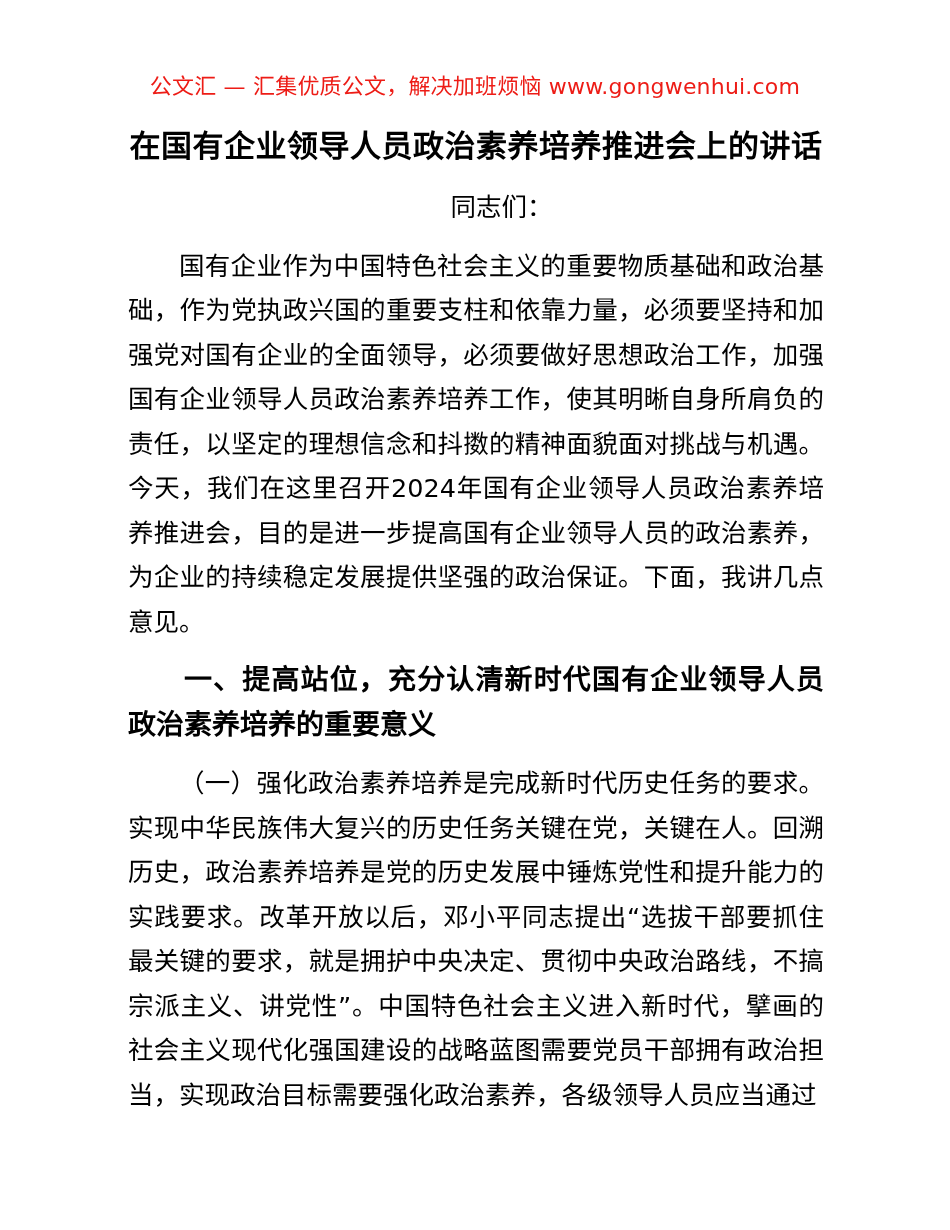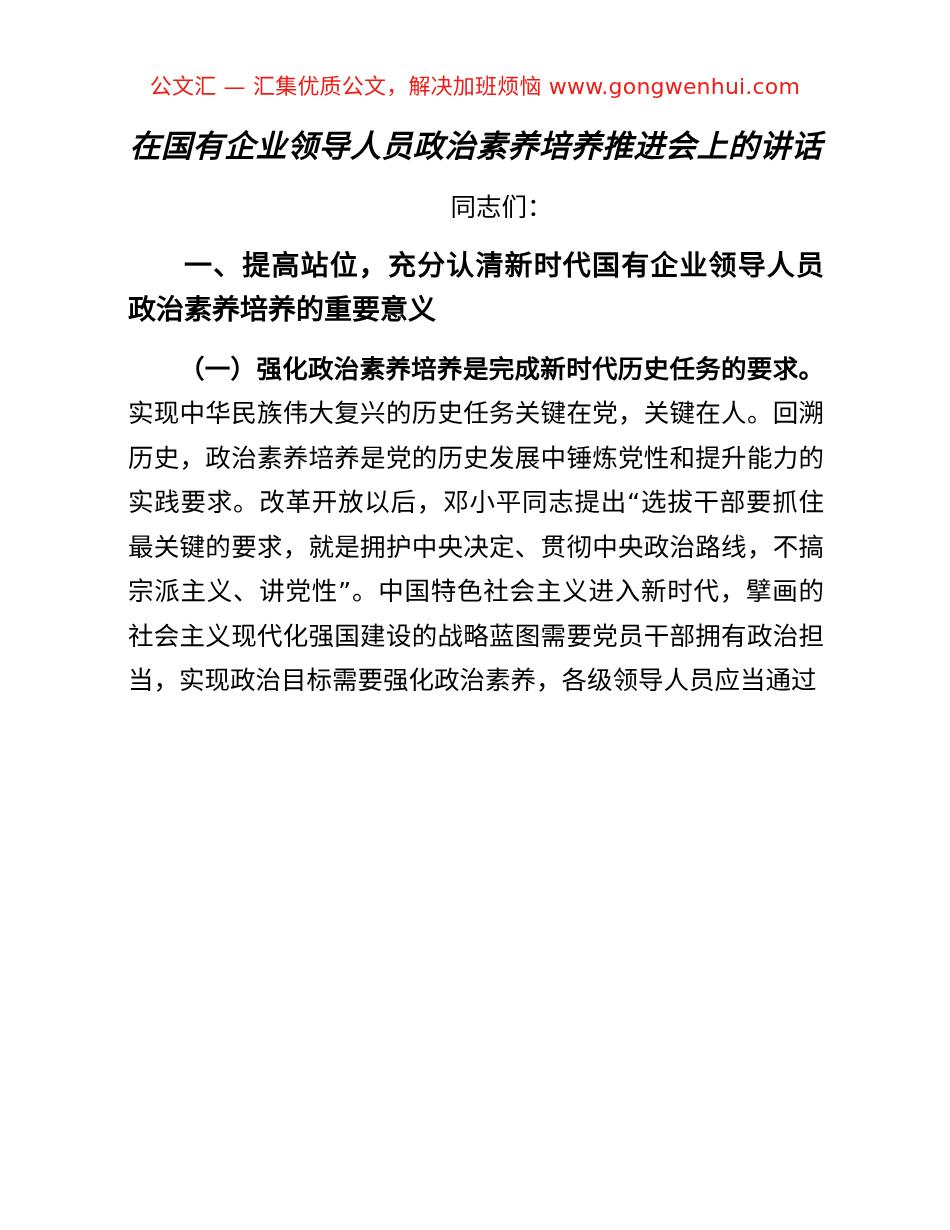--- a/index.html
+++ b/index.html
@@ -46,21 +46,20 @@
   }
 
   .doc-title {
     font-size: 31px;
     line-height: 45px;
     font-weight: bold;
     text-align: center;
     margin: 0 0 16px 0;
     letter-spacing: 0.5px;
     word-break: break-all;
-    font-style: italic;
   }
 
   p.para {
     font-size: 25.5px;
     line-height: 44.5px;
     margin: 0 0 4px 0;
     text-align: justify;
     text-justify: inter-ideograph;
     text-indent: 2em;
     word-break: break-all;
@@ -74,21 +73,21 @@
     margin: 14px 0 4px 0;
     text-align: justify;
     text-justify: inter-ideograph;
     text-indent: 2em;
     word-break: break-all;
   }
 
   p.para.spaced-top { margin-top: 14px; }
 
   .lead {
-    font-weight: bold;
+    font-weight: normal;
   }
 
   
   p.salutation {
     font-size: 25.5px;
     line-height: 44.5px;
     margin: 0 0 4px 0;
     text-indent: 2em;
     text-align: center;
   }
@@ -101,19 +100,20 @@
   <div class="site-banner">
     <span class="bn-seg">公文汇 — 汇集优质公文，解决加班烦恼 www.gongwenhui.com</span>
   </div>
 
   <div class="doc">
 
     <h1 class="doc-title">在国有企业领导人员政治素养培养推进会上的讲话</h1>
 
     <p class="salutation">同志们：</p>
 
+    <p class="para spaced-top">国有企业作为中国特色社会主义的重要物质基础和政治基础，作为党执政兴国的重要支柱和依靠力量，必须要坚持和加强党对国有企业的全面领导，必须要做好思想政治工作，加强国有企业领导人员政治素养培养工作，使其明晰自身所肩负的责任，以坚定的理想信念和抖擞的精神面貌面对挑战与机遇。今天，我们在这里召开2024年国有企业领导人员政治素养培养推进会，目的是进一步提高国有企业领导人员的政治素养，为企业的持续稳定发展提供坚强的政治保证。下面，我讲几点意见。</p>
 
     <p class="heading">一、提高站位，充分认清新时代国有企业领导人员政治素养培养的重要意义</p>
 
     <p class="para spaced-top"><span class="lead">（一）强化政治素养培养是完成新时代历史任务的要求。</span><span>实现中华民族伟大复兴的历史任务关键在党，关键在人。回溯历史，政治素养培养是党的历史发展中锤炼党性和提升能力的实践要求。改革开放以后，邓小平同志提出“选拔干部要抓住最关键的要求，就是拥护中央决定、贯彻中央政治路线，不搞宗派主义、讲党性”。中国特色社会主义进入新时代，擘画的社会主义现代化强国建设的战略蓝图需要党员干部拥有政治担当，实现政治目标需要强化政治素养，各级领导人员应当通过</span></p>
 
   </div>
 </div>
 
 </body></html>

